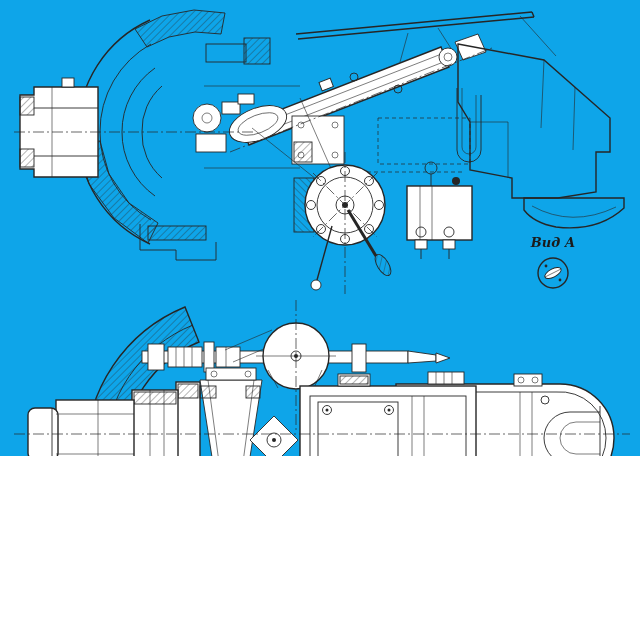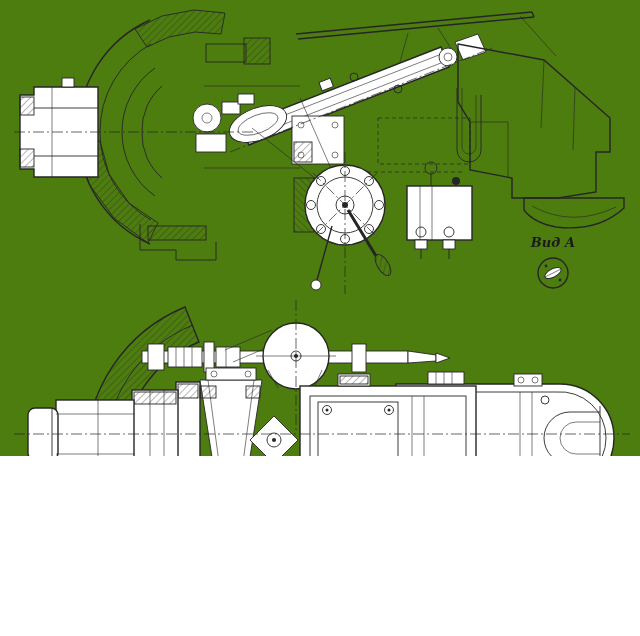--- a/index.html
+++ b/index.html
@@ -1,16 +1,16 @@
 <!DOCTYPE html>
 <html><head>
 <meta charset="utf-8">
 <style>
   html,body{margin:0;padding:0;background:#ffffff;}
-  .stage{position:relative;width:640px;height:456px;background:#4d7c0f;overflow:hidden;
+  .stage{position:relative;width:640px;height:456px;background:#0ea5e9;overflow:hidden;
          font-family:"DejaVu Sans",sans-serif;}
   svg{display:block;}
   .nf{fill:none;stroke:#262626;}
   .wf{fill:#ffffff;stroke:#262626;}
   .hf{fill:url(#hA);stroke:#262626;stroke-width:.9;}
   .hb{fill:url(#hB);stroke:#262626;stroke-width:.9;}
   .s0{stroke-width:.6;}
   .s1{stroke-width:.9;}
   .s2{stroke-width:1.4;}
   .s3{stroke:#262626;stroke-width:3;fill:none;}

